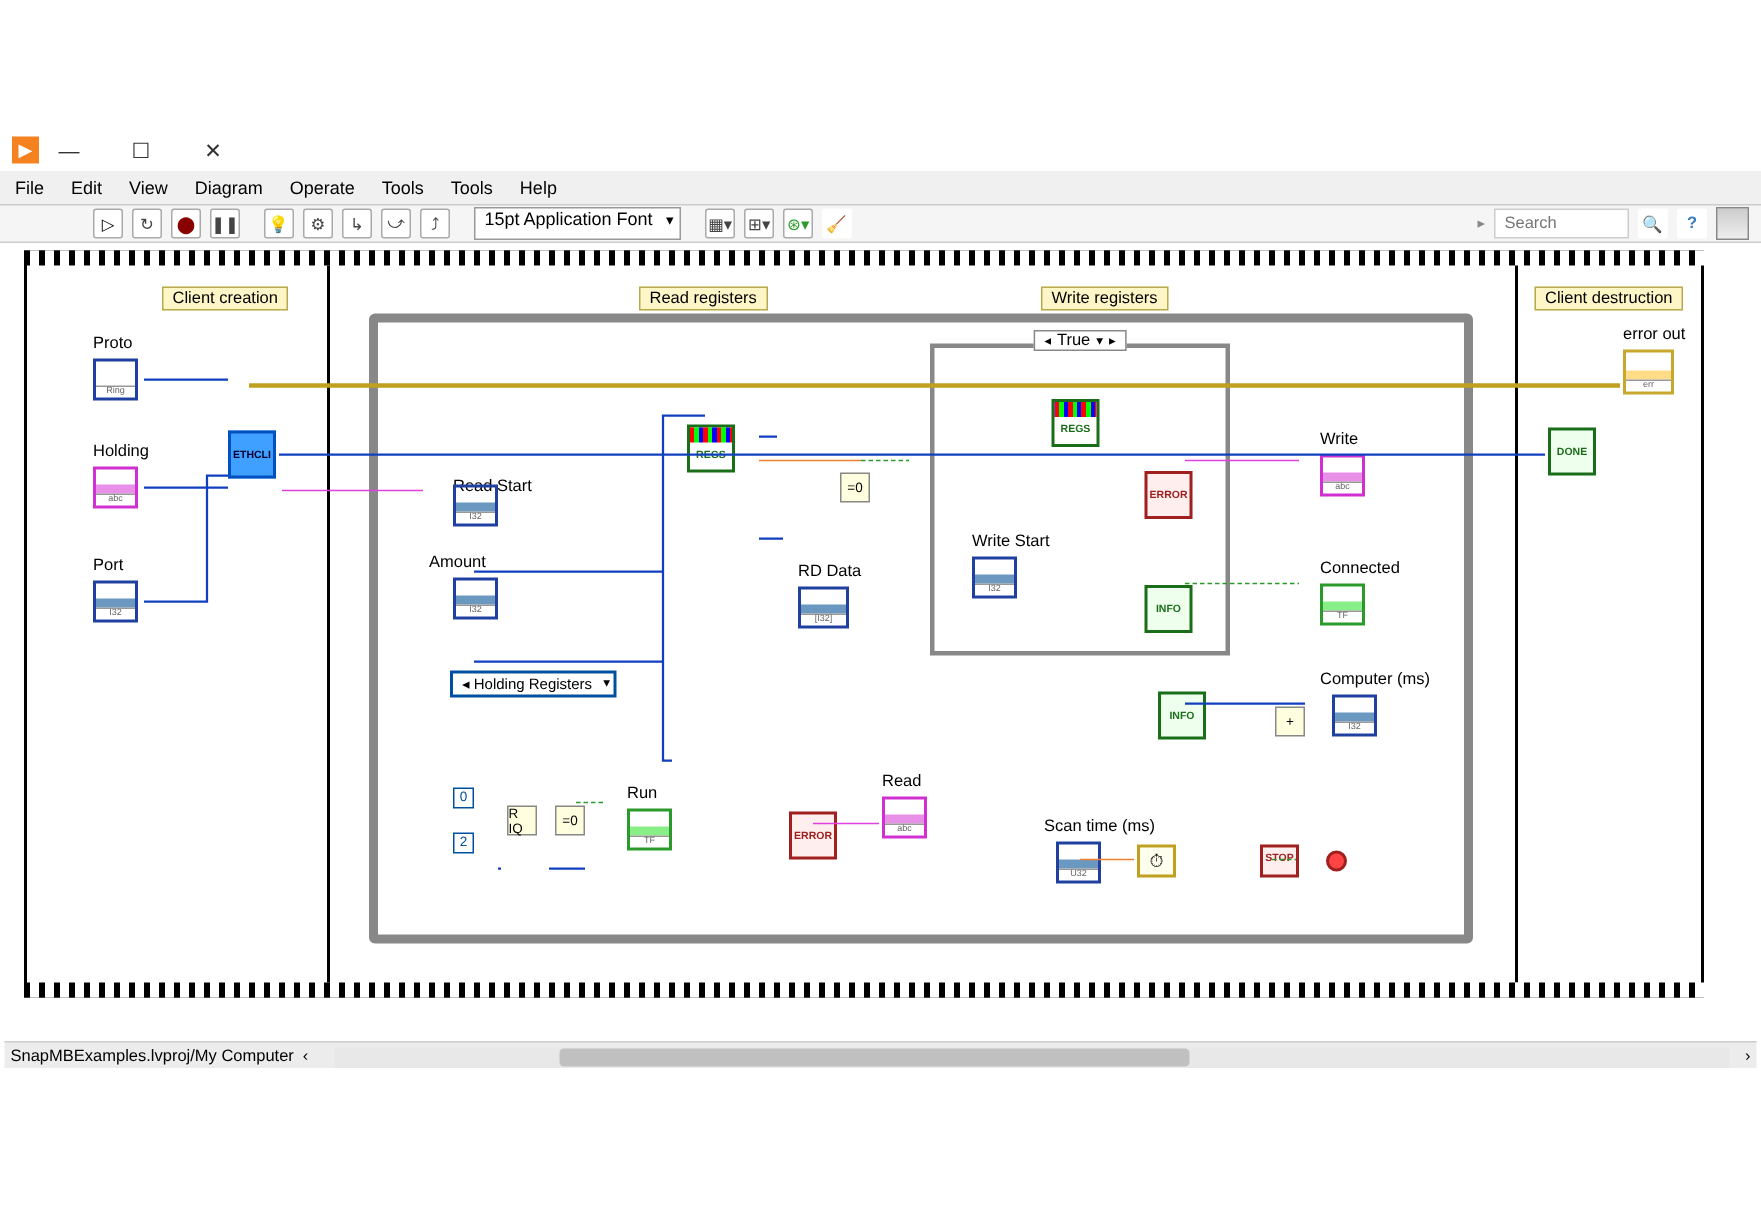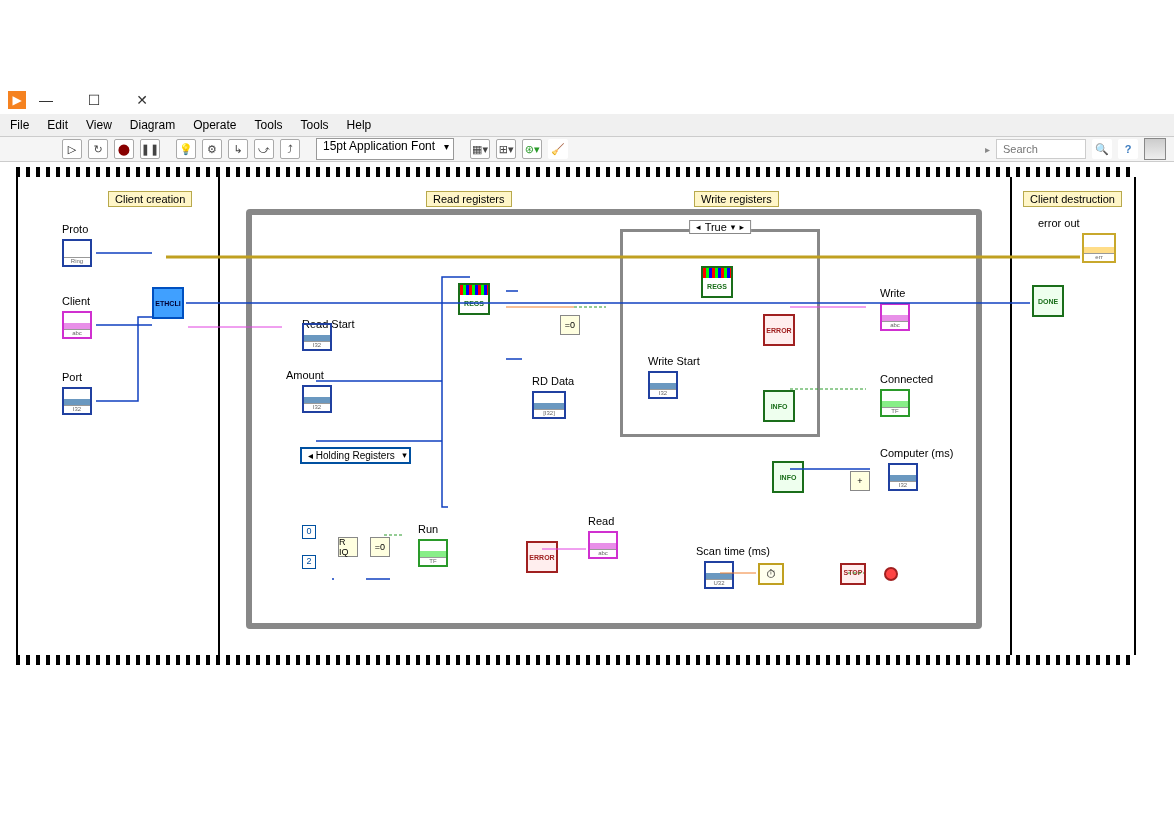--- a/index.html
+++ b/index.html
@@ -130,21 +130,21 @@
       <div class="label" style="left:408px;top:22px">Read registers</div>
       <div class="label" style="left:676px;top:22px">Write registers</div>
       <div class="label" style="left:1005px;top:22px">Client destruction</div>
 
       <div class="node-label" style="left:44px;top:54px">Proto</div>
       <div class="terminal ring-ctrl" style="left:44px;top:70px">
           <div class="cap"></div>
           <div class="bot">Ring</div>
         </div>
 
-      <div class="node-label" style="left:44px;top:126px">Client</div>
+      <div class="node-label" style="left:44px;top:126px">Holding</div>
       <div class="terminal str-ctrl" style="left:44px;top:142px">
           <div class="cap"></div>
           <div class="bot">abc</div>
         </div>
 
       <div class="node-label" style="left:44px;top:202px">Port</div>
       <div class="terminal num-ctrl" style="left:44px;top:218px">
           <div class="cap"></div>
           <div class="bot">I32</div>
         </div>
@@ -242,21 +242,21 @@
         <div class="terminal num-ctrl" style="left:452px;top:346px">
             <div class="cap"></div>
             <div class="bot">U32</div>
           </div>
         <div class="wait-timer" style="left:506px;top:348px">⏱</div>
 
         <div class="stop-btn" style="left:588px;top:348px">STOP</div>
         <div class="loop-stop" style="left:632px;top:352px"></div>
       </div>
 
-      <div class="node-label" style="left:1020px;top:48px">error out</div>
+      <div class="node-label" style="left:1064px;top:48px">error out</div>
       <div class="terminal err-clust" style="left:1064px;top:64px;width:34px;height:30px">
           <div class="cap" style="background:#fd8"></div>
           <div class="bot">err</div>
         </div>
       <div class="subvi done-fn" style="left:1014px;top:116px">DONE</div>
 
       <svg class="wires" width="1120" height="498">
         <path class="w-yellow" d="M148,88 L200,88 L992,88 L1062,88"></path>
         <path class="w-blue" d="M78,84 L134,84 M78,156 L134,156 M78,232 L120,232 L120,148 L134,148"></path>
         <path class="w-blue" d="M168,134 L200,134 L992,134 L1012,134"></path>
@@ -270,13 +270,22 @@
         <path class="w-blue" d="M772,300 L816,300 L852,300"></path>
         <path class="w-magenta" d="M524,380 L568,380"></path>
         <path class="w-green" d="M366,366 L386,366"></path>
         <path class="w-blue" d="M314,410 L316,410 M348,410 L372,410"></path>
         <path class="w-orange" d="M702,404 L738,404"></path>
         <path class="w-green" d="M830,404 L846,404"></path>
       </svg>
     </div>
   </div>
 
+  <div class="path-bar">
+    <span>SnapMBExamples.lvproj/My Computer</span>
+    <span style="width:6px"></span>
+      <span>‹</span>
+    <div class="scroll-track">
+        <div class="scroll-thumb"></div>
+      </div>
+    <span style="margin-left:auto">›</span>
+  </div>
 </div>
 
 </body></html>

